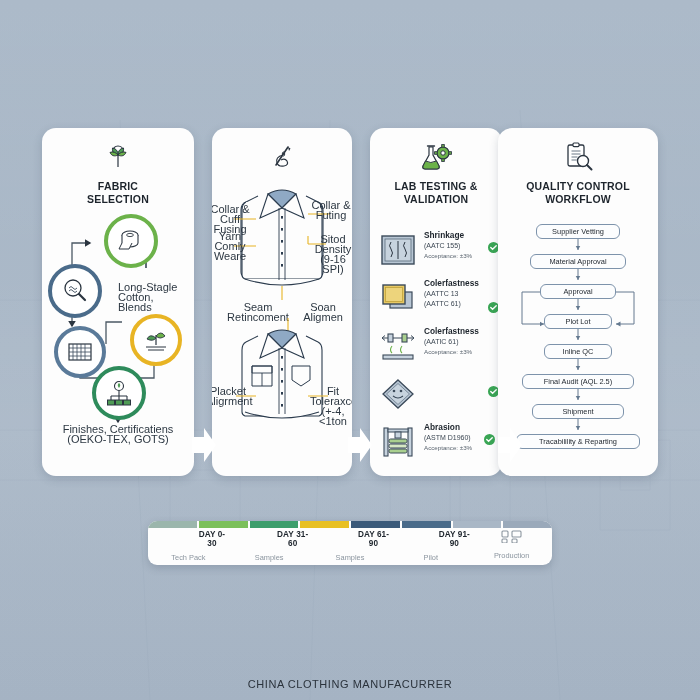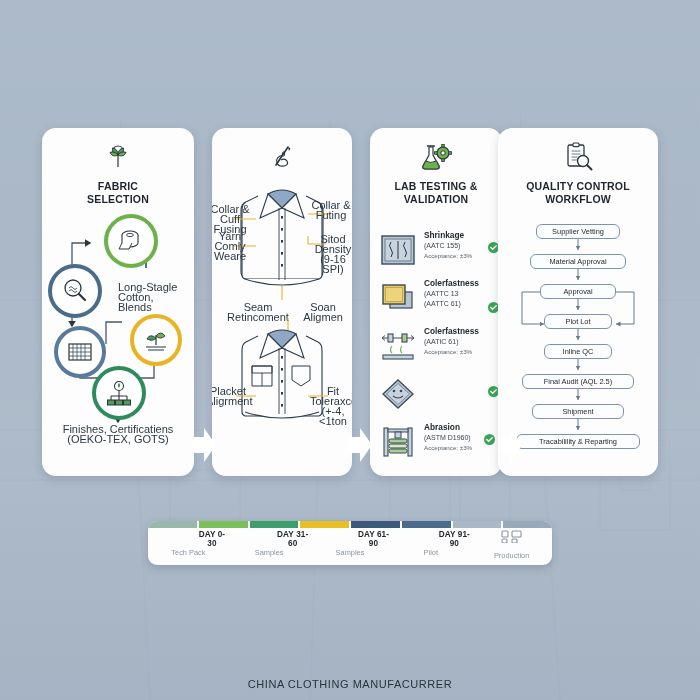--- a/index.html
+++ b/index.html
@@ -111,21 +111,21 @@
     border-radius: 9px;
     box-shadow: 0 3px 9px rgba(40,55,75,0.20);
     overflow: hidden;
   }
   #timeline-colors { position: absolute; left: 0; top: 0; width: 100%; height: 7px; display: flex; }
   #timeline-colors > div { flex: 1 1 0; margin-right: 2px; }
   #timeline-colors > div:last-child { margin-right: 0; }
   #timeline-stages { position: absolute; left: 0; top: 9px; width: 100%; display: flex; }
   .stage { flex: 1 1 0; text-align: center; }
   .stage-day { font-size: 8.2px; font-weight: bold; color: #1d242c; letter-spacing: .1px; padding-left: 47px; }
-  .stage-sub { font-size: 7.4px; color: #8b959f; }
+  .stage-sub { font-size: 7.4px; color: #8b959f; margin-top: 5px; }
   .stage-icon { height: 12px; display:flex; align-items:center; justify-content:center; }
 
   #footer-caption {
     position: absolute;
     left: 0; top: 678px; width: 700px;
     text-align: center;
     font-size: 11px;
     letter-spacing: .55px;
     color: #2b333c;
   }

